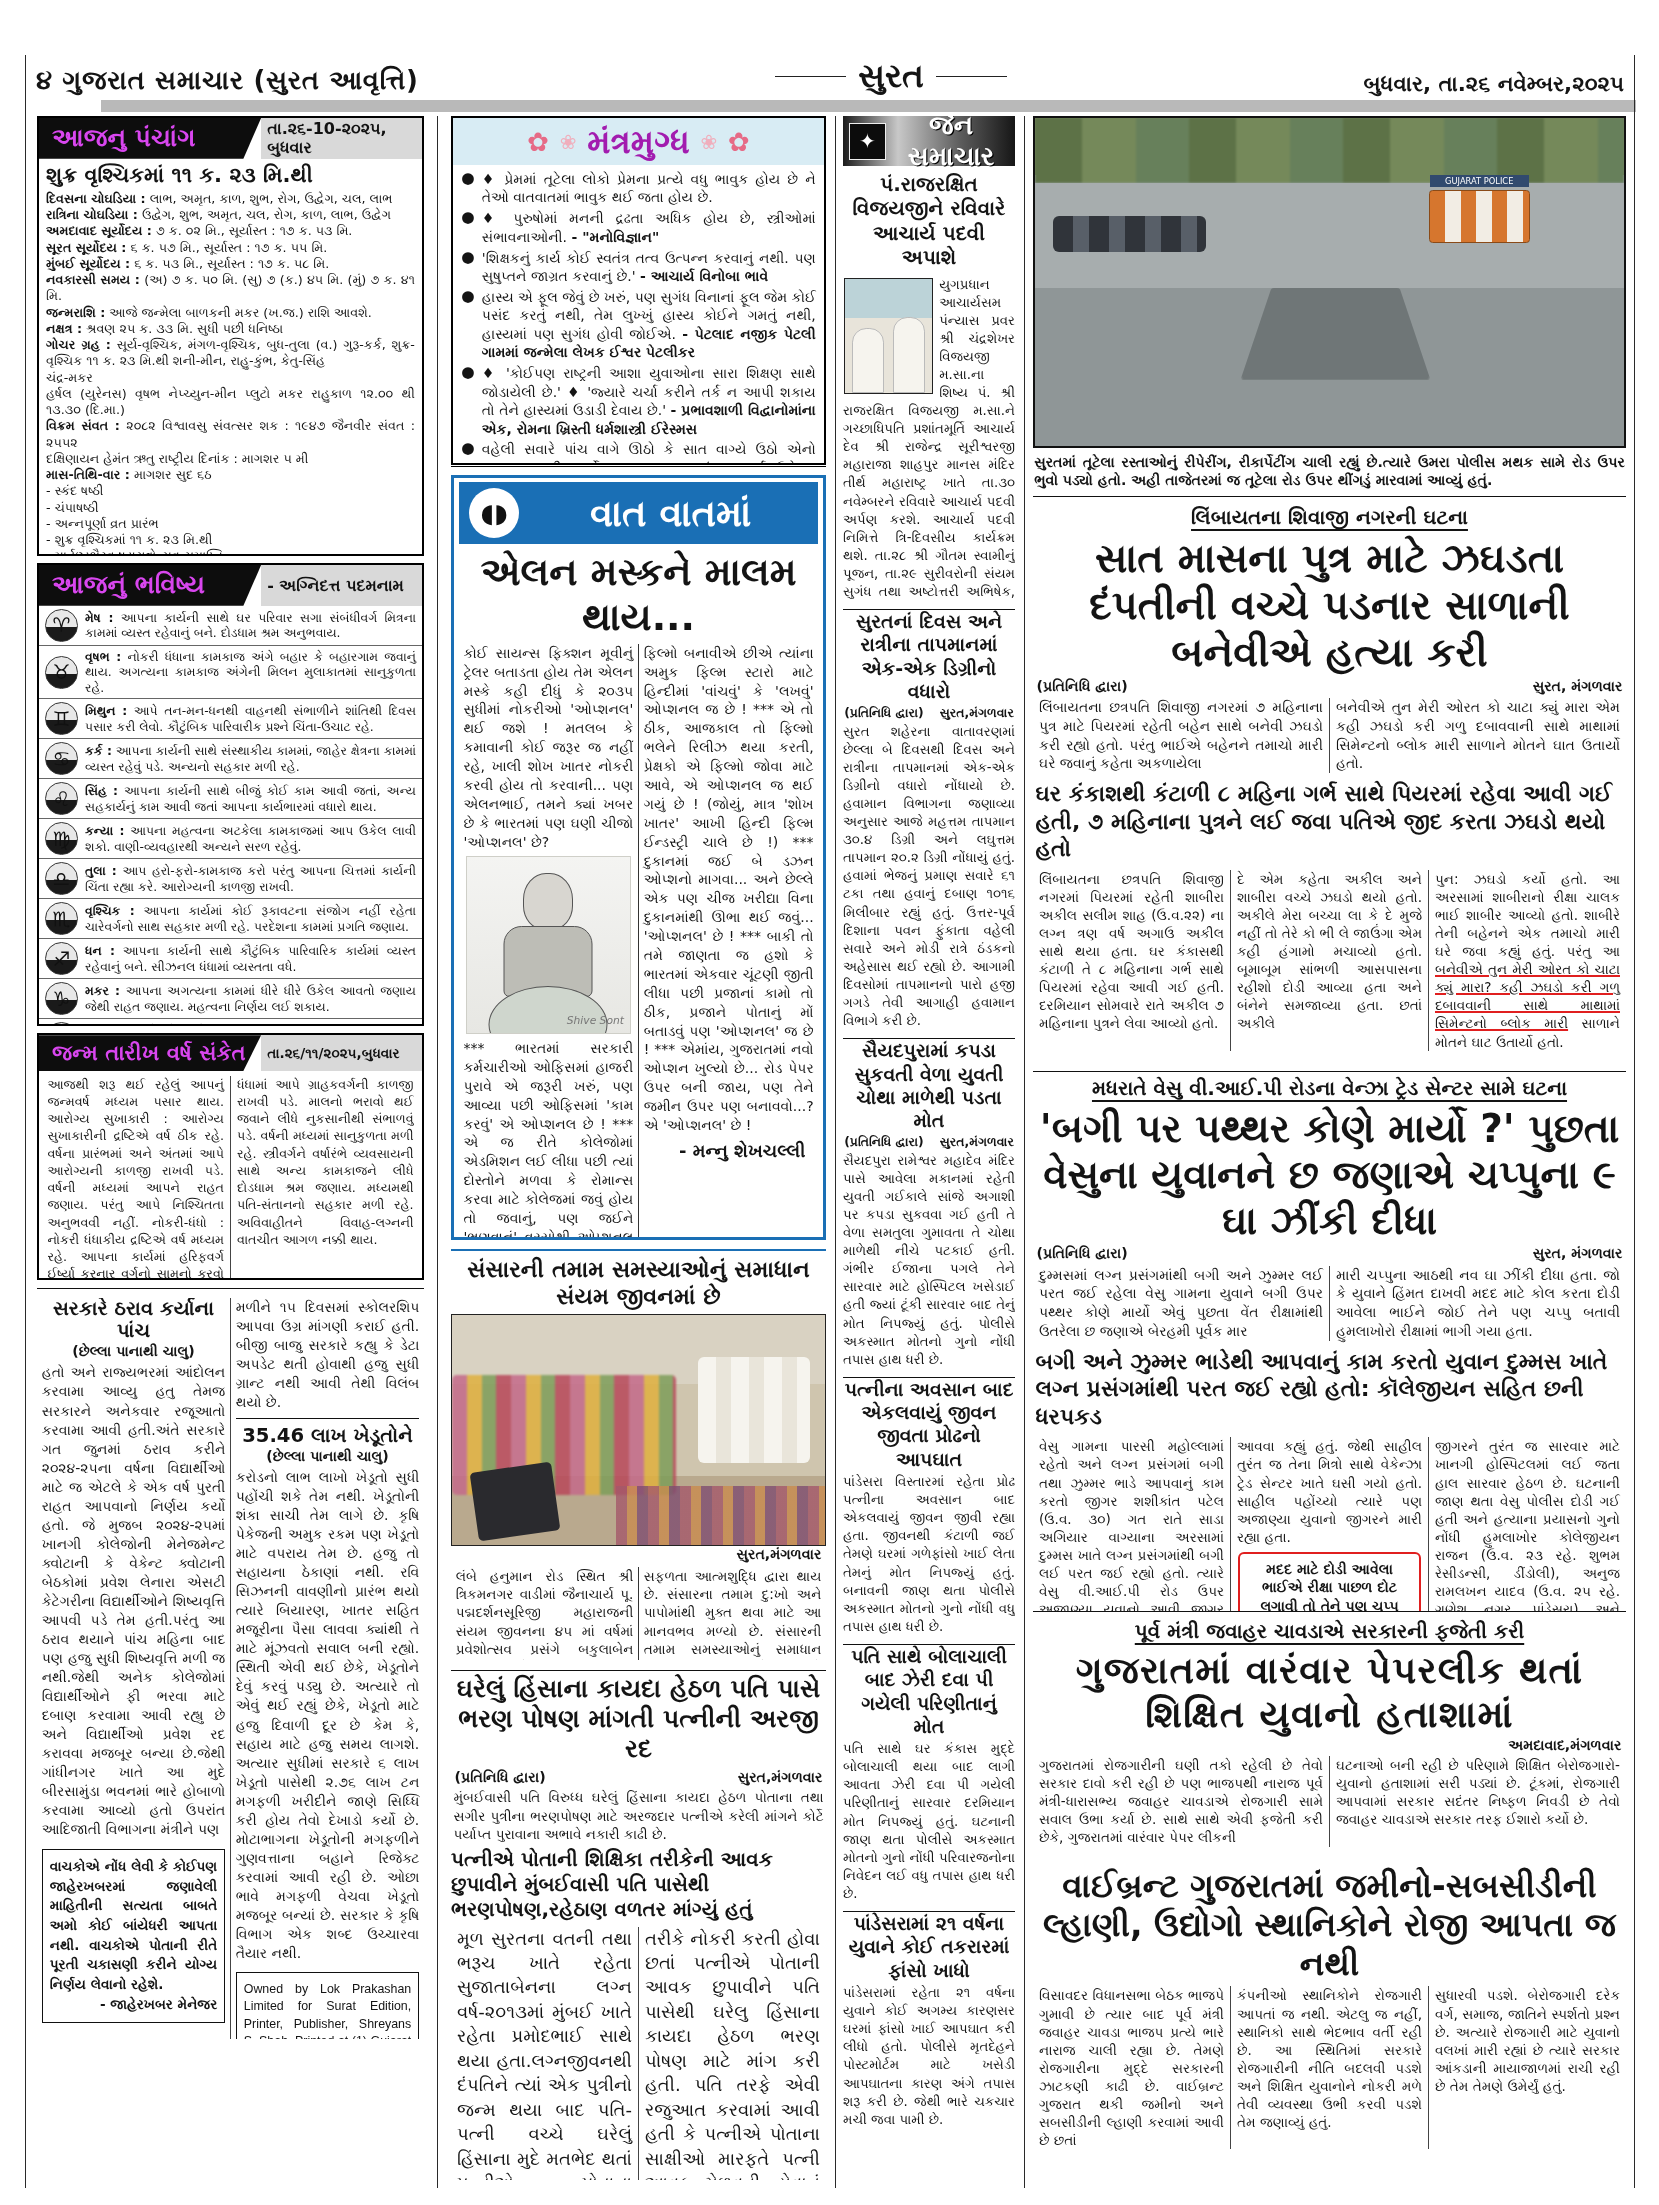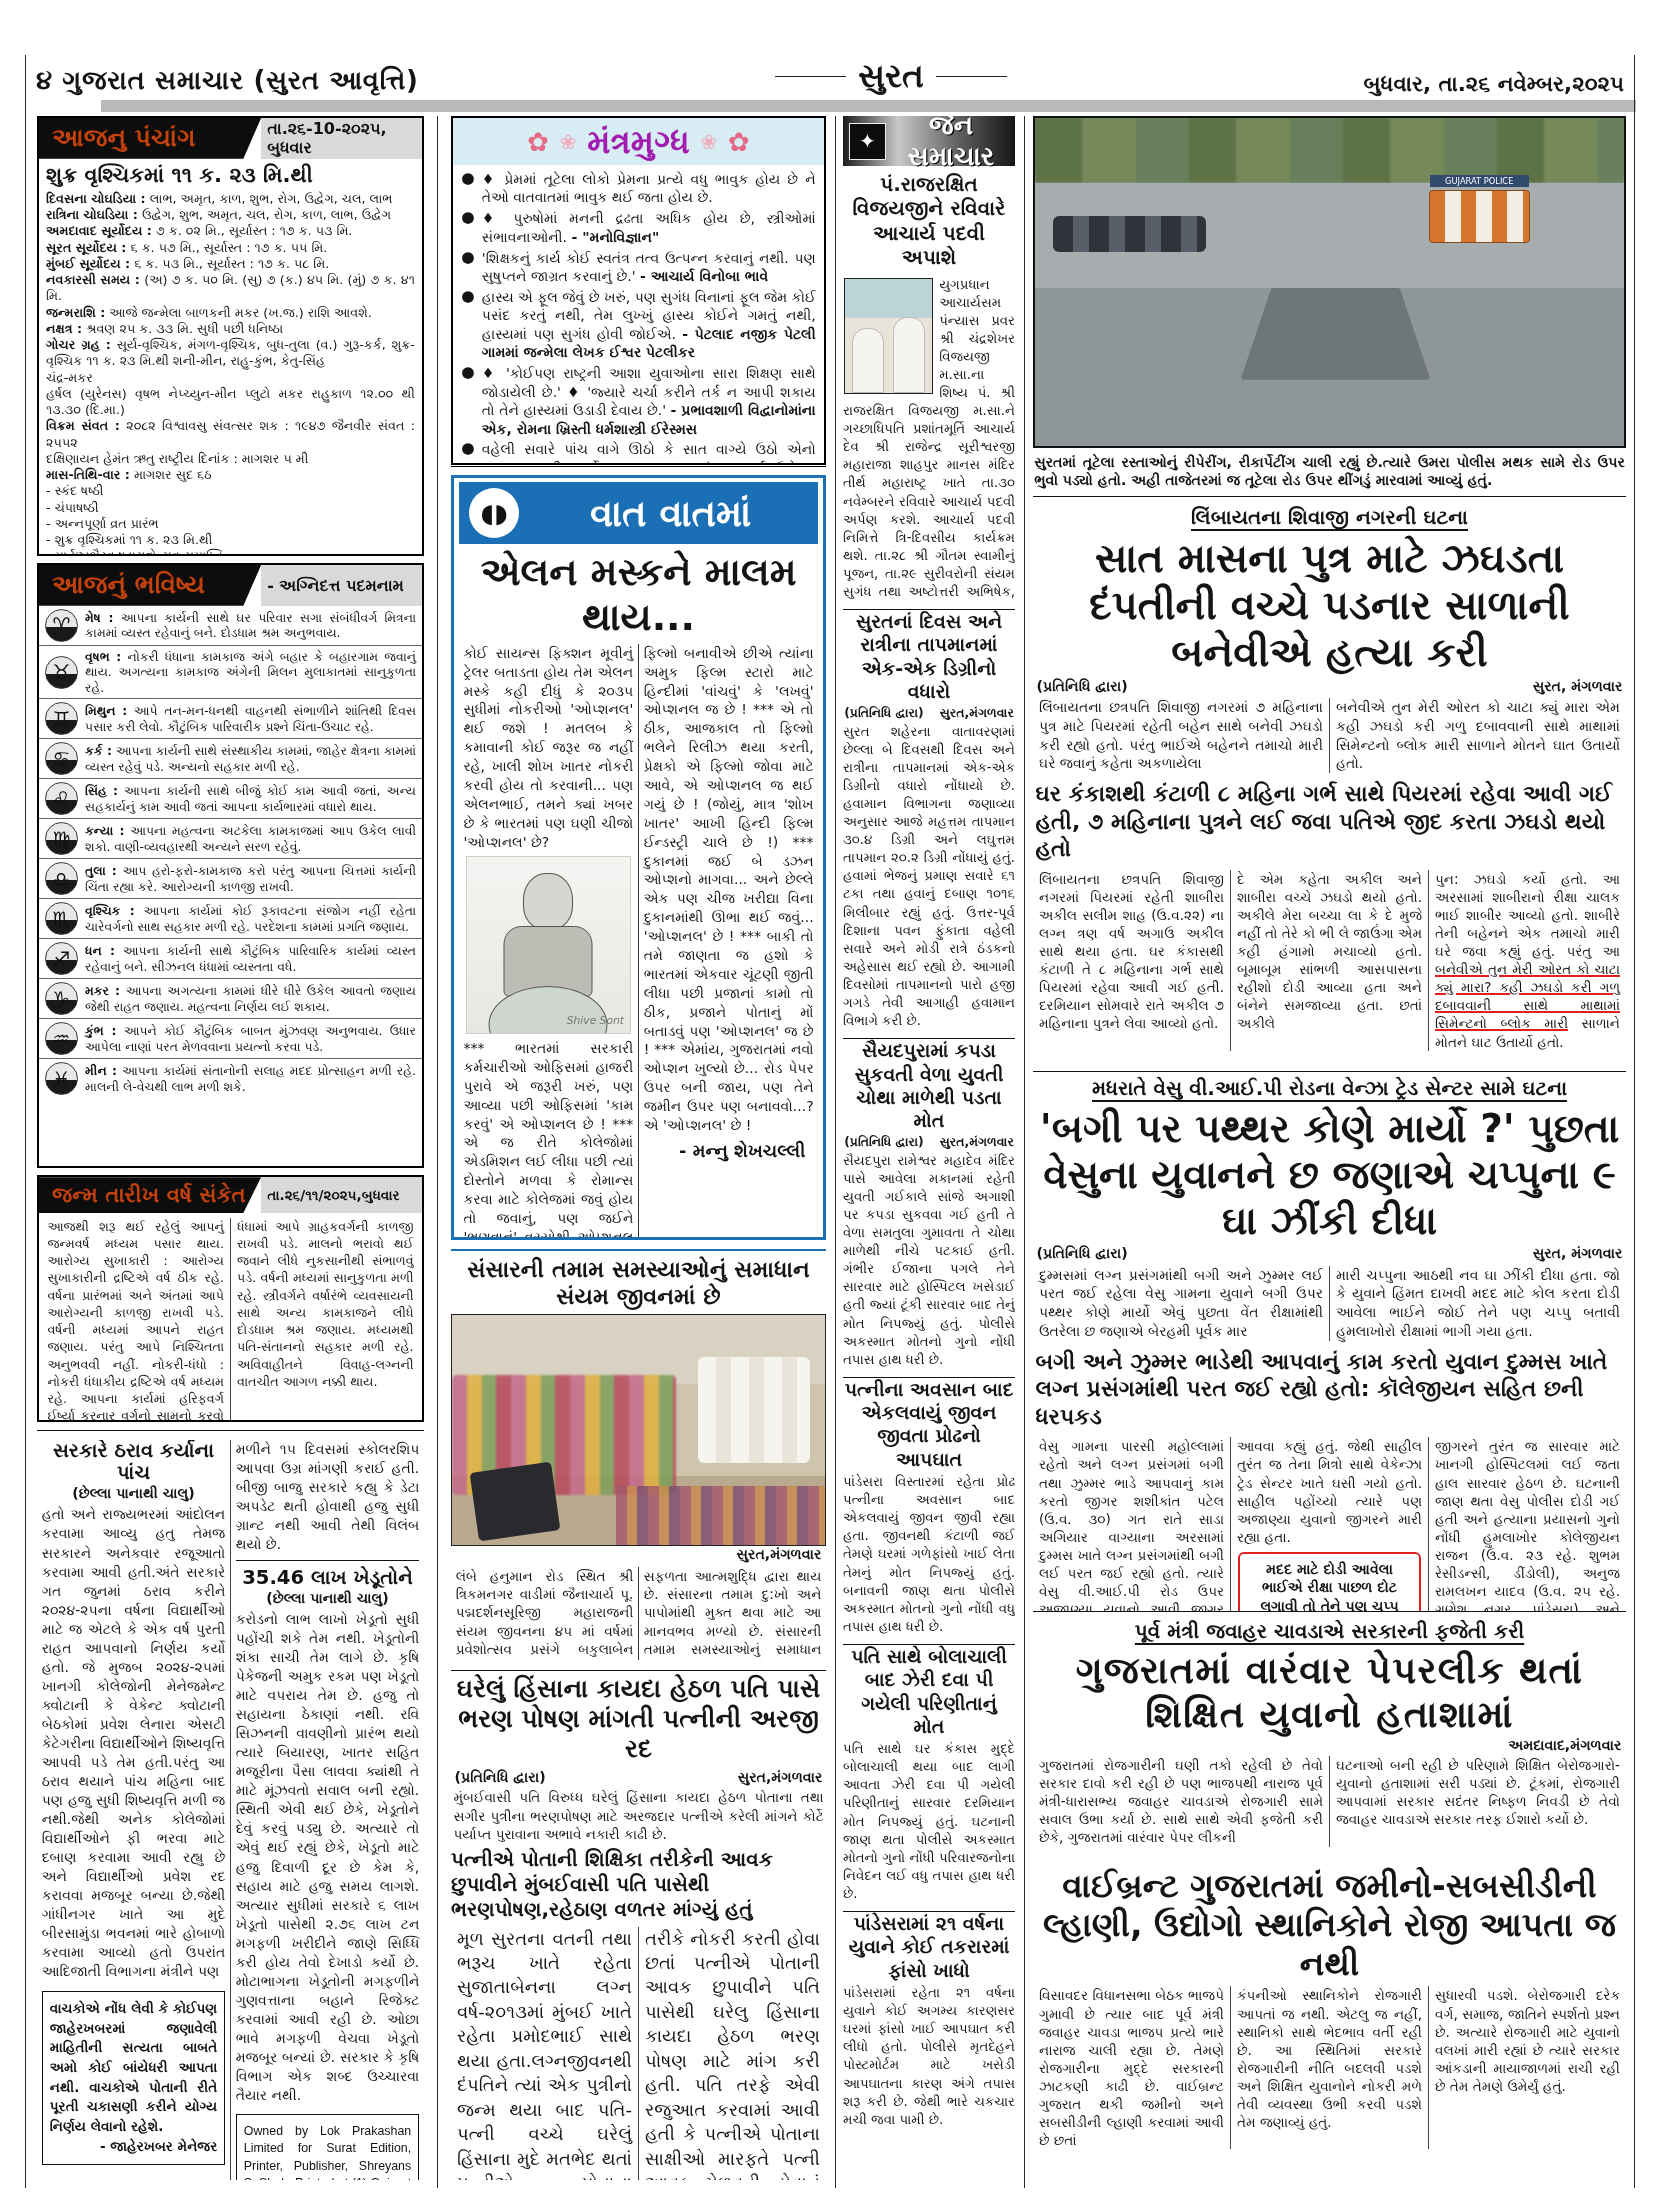--- a/index.html
+++ b/index.html
@@ -23,21 +23,21 @@
 
   .col { position:absolute; top:116px; height:2064px; overflow:hidden; }
   #col1 { left:37px;  width:387px; }
   #col2 { left:451px; width:375px; }
   #col3 { left:843px; width:172px; }
   #col4 { left:1033px; width:593px; }
 
   
   .box { border:2.4px solid #000; background:#fff; }
   .bandhead { display:flex; align-items:stretch; background:#fff; }
-  .bandhead .bh-title { background:#0d0d0d; color:#c2410c; font-weight:bold; font-size:25px; padding:4.7px 13px 6px; clip-path:polygon(0 0,100% 0,92% 100%,0 100%); flex:0 0 auto; min-width:58%; }
+  .bandhead .bh-title { background:#0d0d0d; color:#d946ef; font-weight:bold; font-size:25px; padding:4.7px 13px 6px; clip-path:polygon(0 0,100% 0,92% 100%,0 100%); flex:0 0 auto; min-width:58%; }
   .bandhead .bh-side { background:#d9d9d9; color:#111; font-weight:bold; font-size:16px; display:flex; align-items:center; padding:0 6px; flex:1; }
   .body-t { font-size:18px; line-height:1.36; text-align:justify; }
   .flexcols { display:flex; }
   .fc { flex:1; min-width:0; padding:0 6px; }
   .fc + .fc { border-left:1.2px solid #444; }
   .byline-row { display:flex; justify-content:space-between; font-weight:bold; font-size:14.2px; padding:1.2px 3.6px; }
   .kicker { font-weight:bold; font-size:20px; text-align:center; text-decoration:underline; text-underline-offset:4.7px; padding:3.6px 0 6px; }
   .hrule { border-top:1.8px solid #111; }
   .h1 { font-weight:bold; text-align:center; line-height:1.18; }
   .subhead { font-weight:bold; text-align:left; font-size:22px; line-height:1.25; padding:4.7px 2.4px; }
@@ -46,21 +46,21 @@
 
   
   .panchang { height:440px; overflow:hidden; }
   .panchang-head { font-size:15.4px; }
   .pan-big { font-weight:bold; font-size:21px; padding:4.7px 7.1px 2.4px; }
   .pan-lines { padding:1.2px 7.1px 4.7px; }
   .pline { font-size:12.7px; line-height:1.28; text-align:justify; }
   .pline b { font-weight:bold; }
 
   
-  .bhavishya { margin-top:7.1px; height:605px; overflow:hidden; }
+  .bhavishya { margin-top:7.1px; height:463px; overflow:hidden; }
   .zrow { display:flex; align-items:center; gap:7.1px; padding:3px 6px; border-bottom:1.2px solid #666; }
   .zrow:last-child { border-bottom:none; }
   .zicon { flex:0 0 33px; width:33px; height:33px; border-radius:50%; background:linear-gradient(180deg,#e8e8e8 0 55%,#1a1a1a 55% 100%); border:1.2px solid #333; color:#111; font-size:20px; display:flex; align-items:center; justify-content:center; }
   .ztext { font-size:12.4px; line-height:1.25; text-align:justify; }
   .ztext b { font-weight:bold; }
 
   
   .janma { margin-top:7.1px; height:247px; overflow:hidden; }
   .janma .body-t { font-size:12.7px; }
 

